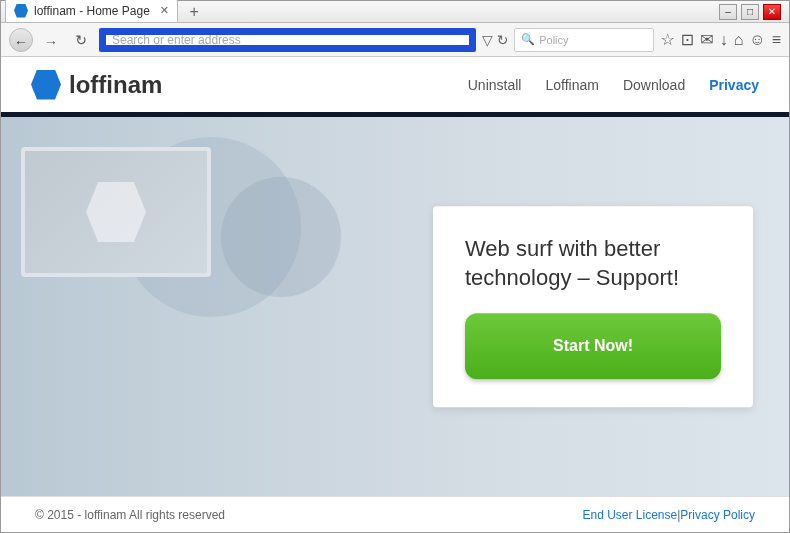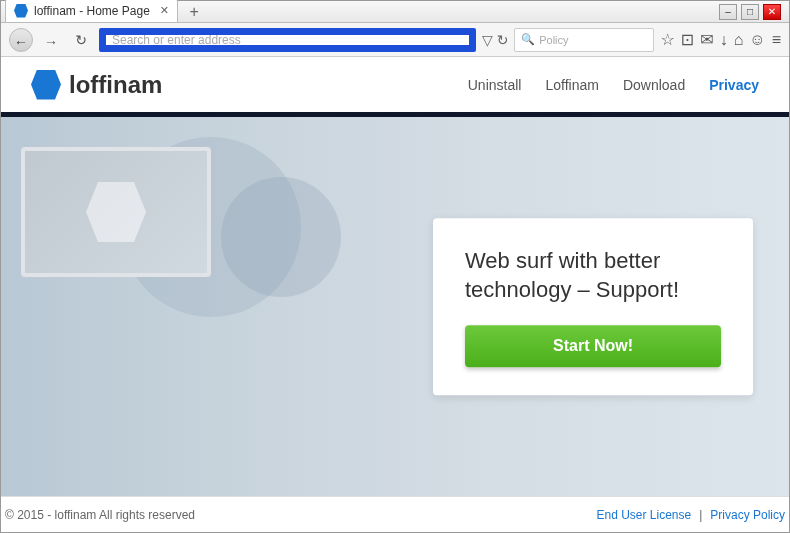--- a/index.html
+++ b/index.html
@@ -303,41 +303,41 @@
       line-height: 1.35;
       margin-bottom: 20px;
       font-weight: normal;
     }
     .start-btn {
       display: block;
       width: 100%;
       background: linear-gradient(to bottom, #6dc93a, #4aaf1a);
       color: white;
       border: none;
-      border-radius: 4px;
-      padding: 12px;
+      border-radius: 12px;
+      padding: 24px;
       font-size: 16px;
       font-weight: bold;
       cursor: pointer;
       text-align: center;
       box-shadow: 0 2px 4px rgba(0,0,0,0.2);
     }
 
     
     .site-footer {
       background: white;
       border-top: 1px solid #ddd;
       display: flex;
       align-items: center;
       justify-content: space-between;
-      padding: 10px 4px;
+      padding: 10px 34px;
       height: 36px;
     }
     .footer-copy { font-size: 12px; color: #666; }
-    .footer-links { display: flex; gap: 8px; align-items: center; font-size: 12px; }
+    .footer-links { display: flex; gap: 0; align-items: center; font-size: 12px; }
     .footer-link { color: #1976d2; text-decoration: none; cursor: pointer; }
     .footer-sep { color: #666; }
   </style>
 </head>
 <body>
 
 <div class="window">
 
   <div class="title-bar">
     <div class="tab-area">

